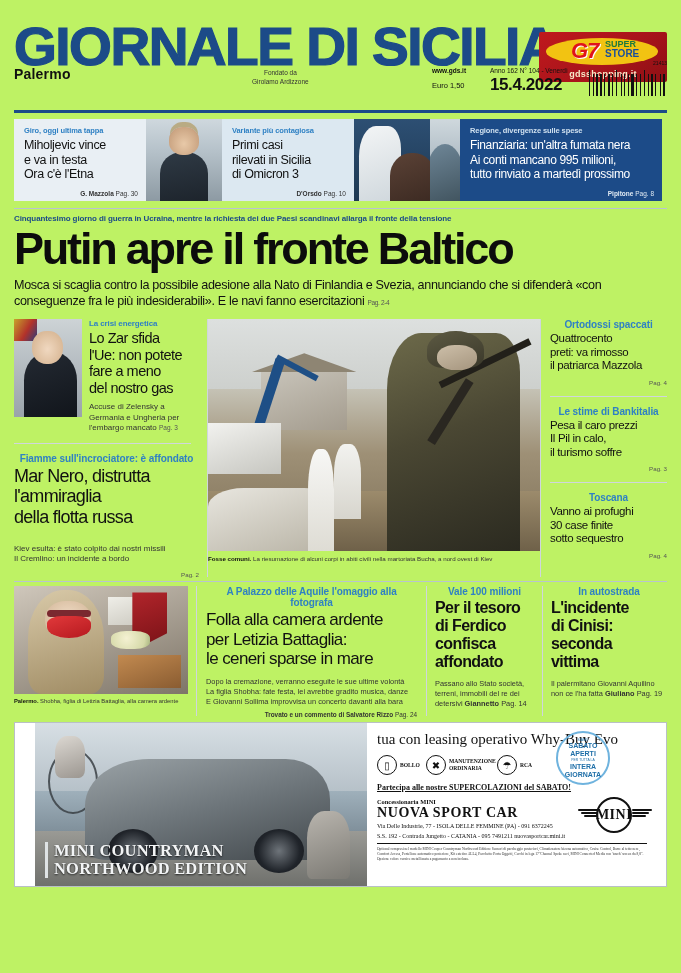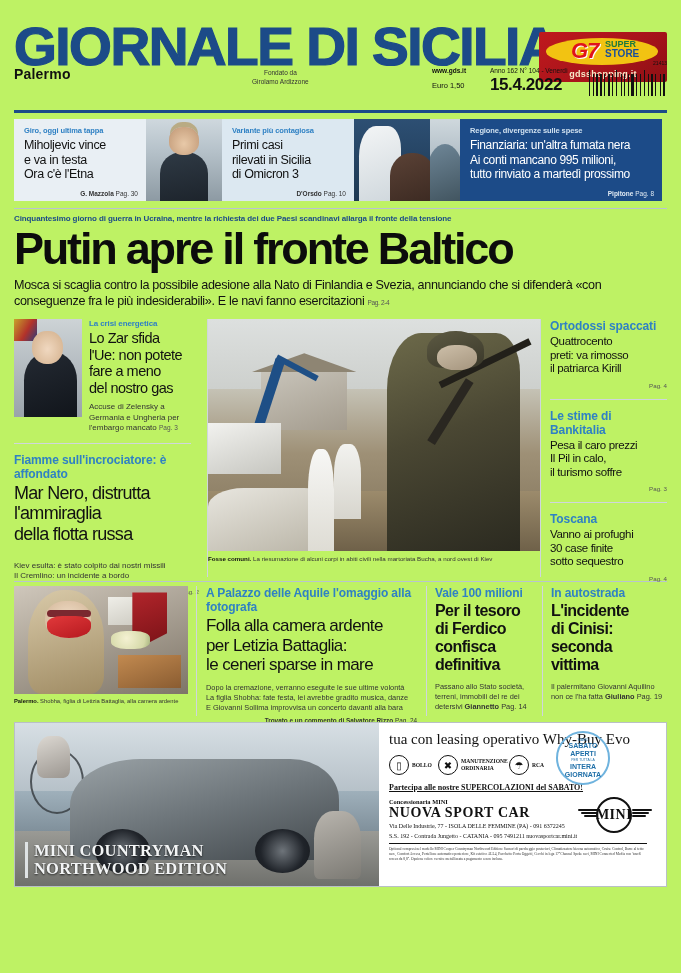--- a/index.html
+++ b/index.html
@@ -151,21 +151,21 @@
   .left-thumb { width: 68px; height: 98px; flex: none; overflow: hidden; position: relative; }
   .ph-putin { background: linear-gradient(180deg,#cdd3d6 0%, #9aa3aa 100%); }
   .ph-putin::before { content:""; position:absolute; left:14%; top:34%; width:78%; height:66%;
     background: linear-gradient(160deg,#242a33 0%, #11151b 100%); border-radius: 44% 44% 0 0; }
   .ph-putin::after { content:""; position:absolute; left:26%; top:12%; width:46%; height:34%;
     background: radial-gradient(ellipse at 50% 55%, #f0d8c0 0%, #d9b896 75%, #b28f6d 100%); border-radius: 46%; }
   .ph-putin .flag { position:absolute; left:0; top:0; width:34%; height:22%;
     background: linear-gradient(120deg,#c8a22b 0%, #b3322a 55%, #2a3d7a 100%); }
 
   .kicker-blue { font-size: 8px; font-weight: 700; color: #2f81c4; margin-bottom: 2px; letter-spacing: -0.1px; }
-  .kicker-teal { font-size: 12px; font-weight: 700; color: #2f81c4; margin-bottom: 2px; letter-spacing: -0.1px; }
+  .kicker-teal { font-size: 10px; font-weight: 700; color: #2f81c4; margin-bottom: 2px; letter-spacing: -0.1px; text-align: center; }
   .head-md { font-size: 14.5px; line-height: 16.5px; letter-spacing: -0.5px; color: #111; }
   .head-lg { font-size: 18px; line-height: 20.5px; letter-spacing: -0.7px; color: #111; }
   .deck { font-size: 8px; line-height: 10.5px; color: #333; margin-top: 6px; }
   .deck .pag { font-size: 6.5px; color:#555; }
 
   .left-sep { height: 1px; background: #cfd6dd; margin: 9px 8px 9px 0; }
 
   .mid-photo { width: 100%; height: 232px; position: relative; overflow: hidden; background: #8e8f82; }
   .ph-war { background: linear-gradient(180deg,#d3d6d3 0%, #c8c6ba 28%, #9e9076 58%, #7d6f56 100%); }
   .ph-war .sky { position:absolute; left:0; top:0; width:100%; height:30%;
@@ -242,21 +242,21 @@
 
   .head-folla { font-size: 17px; line-height: 19.5px; letter-spacing: -0.6px; color:#111; }
   .head-bold { font-size: 16px; line-height: 18px; letter-spacing: -0.55px; color:#111; font-weight: 700; }
   .lw-deck { font-size: 7.4px; line-height: 10px; color:#333; margin-top: 8px; }
   .lw-deck b { font-weight: 700; }
   .lw-credit { font-size: 6.4px; color:#333; text-align: right; margin-top: 4px; }
   .lw-credit b { font-weight: 700; }
 
   
   .ad { margin: 6px 14px 0 14px; height: 165px; border: 1px solid #b9c0c6; display: flex; background:#fff; position: relative; }
-  .ad-photo { width: 364px; position: relative; overflow: hidden; background: linear-gradient(180deg,#c3ccd2 0%, #8c969c 100%); }
+  .ad-photo { width: 332px; position: relative; overflow: hidden; background: linear-gradient(180deg,#c3ccd2 0%, #8c969c 100%); margin-left: 20px; }
   .ad-photo .seasky { position:absolute; left:0; top:0; width:100%; height:46%;
     background: linear-gradient(180deg,#d7dfe4 0%, #b3bec6 100%); }
   .ad-photo .sea { position:absolute; left:0; top:42%; width:100%; height:26%;
     background: linear-gradient(180deg,#9fb0bb 0%, #7e8e99 100%); }
   .ad-photo .sand { position:absolute; left:0; bottom:0; width:100%; height:34%;
     background: linear-gradient(180deg,#9a9a95 0%, #6f706c 100%); }
   .ad-photo .car { position:absolute; left:15%; top:22%; width:74%; height:62%;
     background: linear-gradient(165deg,#9aa2a6 0%, #6d757a 50%, #43494d 100%);
     border-radius: 26% 18% 9% 9% / 46% 40% 12% 12%; }
   .ad-photo .wheel1 { position:absolute; left:22%; bottom:8%; width:15%; height:27%;
@@ -527,21 +527,21 @@
       <div class="mid-caption">
         <b>Fosse comuni.</b><span> La riesumazione di alcuni corpi in abiti civili nella martoriata Bucha, a nord ovest di Kiev</span>
       </div>
     </div>
 
     <div class="col-right">
       <div class="right-item">
         <div class="kicker-teal">Ortodossi spaccati</div>
         <div class="head-sm" style="white-space:pre-line">Quattrocento
 preti: va rimosso
-il patriarca Kirill</div>
+il patriarca Mazzola</div>
         <div class="pag-r">Pag. 4</div>
       </div>
 
       <div class="right-sep"></div>
 
       <div class="right-item">
         <div class="kicker-teal">Le stime di Bankitalia</div>
         <div class="head-sm" style="white-space:pre-line">Pesa il caro prezzi
 Il Pil in calo,
 il turismo soffre</div>
@@ -595,21 +595,21 @@
         <b>Trovato e un commento di Salvatore Rizzo</b>
         <span>Pag. 24</span>
       </div>
     </div>
 
     <div class="lw-3">
       <div class="kicker-teal">Vale 100 milioni</div>
       <div class="head-bold" style="white-space:pre-line">Per il tesoro
 di Ferdico
 confisca
-definitiva</div>
+affondato</div>
       <div class="lw-deck">
         <span>Passano allo Stato società, terreni, immobili del re dei detersivi</span>
         <b>Giannetto</b>
         <span>Pag. 14</span>
       </div>
     </div>
 
     <div class="lw-4">
       <div class="kicker-teal">In autostrada</div>
       <div class="head-bold" style="white-space:pre-line">L'incidente

